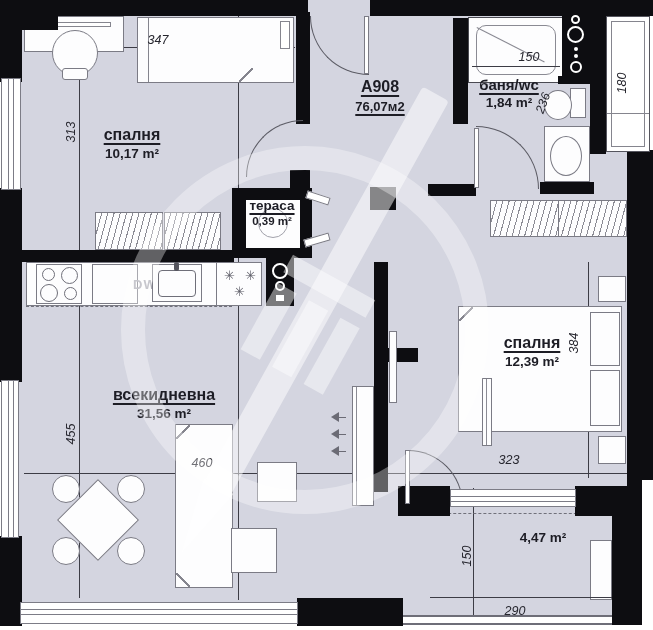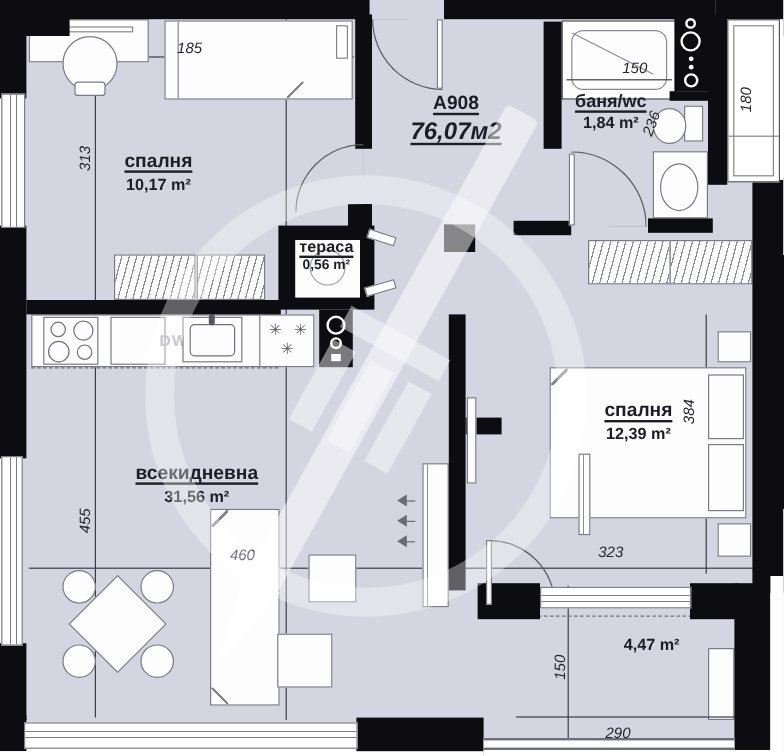--- a/index.html
+++ b/index.html
@@ -213,43 +213,43 @@
   <div class="whiteout" style="left:642px;top:480px;width:11px;height:150px;"></div>
   <div class="whiteout" style="left:403px;top:625px;width:250px;height:5px;"></div>
   <div class="whiteout" style="left:0;top:626px;width:403px;height:4px;"></div>
 
   <div class="rlabel" style="left:72px;top:126px;width:120px;">
     <div class="rname">спалня</div>
     <div class="rarea">10,17 m²</div>
   </div>
   <div class="rlabel" style="left:319px;top:78px;width:122px;">
     <div class="rname">A908</div>
-    <div class="rname" style="font-size:20px;margin-top:3px;font-style:italic;">76,07м2</div>
+    <div class="rname" style="font-size:13px;margin-top:3px;">76,07м2</div>
   </div>
   <div class="rlabel" style="left:462px;top:76px;width:94px;">
     <div class="rname" style="font-size:15px;">баня/wc</div>
     <div class="rarea">1,84 m²</div>
   </div>
   <div class="rlabel small" style="left:237px;top:198px;width:70px;z-index:40;">
     <div class="rname">тераса</div>
-    <div class="rarea">0,56 m²</div>
+    <div class="rarea">0,39 m²</div>
   </div>
   <div class="rlabel" style="left:103px;top:386px;width:122px;">
     <div class="rname">всекидневна</div>
     <div class="rarea">31,56 m²</div>
   </div>
   <div class="rlabel" style="left:482px;top:334px;width:100px;">
     <div class="rname">спалня</div>
     <div class="rarea">12,39 m²</div>
   </div>
   <div class="rlabel" style="left:494px;top:528px;width:98px;">
     <div class="rarea">4,47 m²</div>
   </div>
 
-  <div class="dim" style="left:143px;top:33px;width:30px;">185</div>
+  <div class="dim" style="left:143px;top:33px;width:30px;">347</div>
   <div class="dim vdim" style="left:56px;top:125px;width:30px;">313</div>
   <div class="dim" style="left:514px;top:50px;width:30px;">150</div>
   <div class="dim" style="left:527px;top:96px;width:32px;transform:rotate(-70deg);">236</div>
   <div class="dim vdim" style="left:607px;top:76px;width:30px;">180</div>
   <div class="dim vdim" style="left:56px;top:427px;width:30px;">455</div>
   <div class="dim" style="left:185px;top:456px;width:34px;">460</div>
   <div class="dim" style="left:492px;top:453px;width:34px;">323</div>
   <div class="dim vdim" style="left:559px;top:336px;width:30px;">384</div>
   <div class="dim vdim" style="left:452px;top:549px;width:30px;">150</div>
   <div class="dim" style="left:498px;top:604px;width:34px;">290</div>

